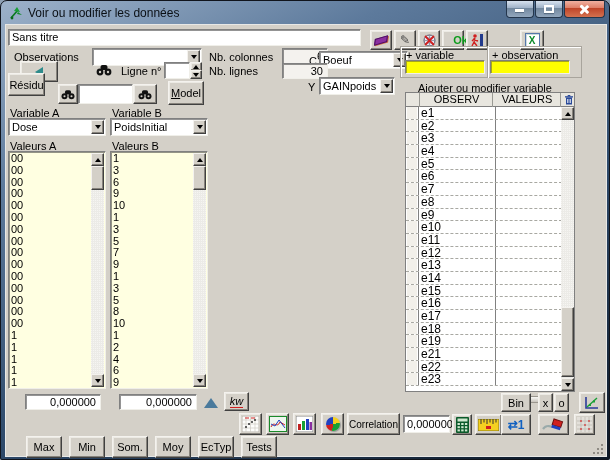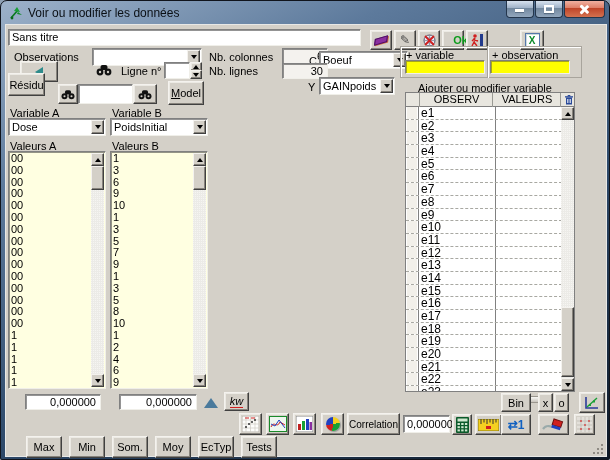--- a/index.html
+++ b/index.html
@@ -397,25 +397,20 @@
             <div class="tobs">e18</div>
             <div class="tval"></div>
           </div>
           <div class="trow">
             <div class="tsel"></div>
             <div class="tobs">e19</div>
             <div class="tval"></div>
           </div>
           <div class="trow">
             <div class="tsel"></div>
-            <div class="tobs">e20</div>
-            <div class="tval"></div>
-          </div>
-          <div class="trow">
-            <div class="tsel"></div>
             <div class="tobs">e21</div>
             <div class="tval"></div>
           </div>
           <div class="trow">
             <div class="tsel"></div>
             <div class="tobs">e22</div>
             <div class="tval"></div>
           </div>
           <div class="trow">
             <div class="tsel"></div>

